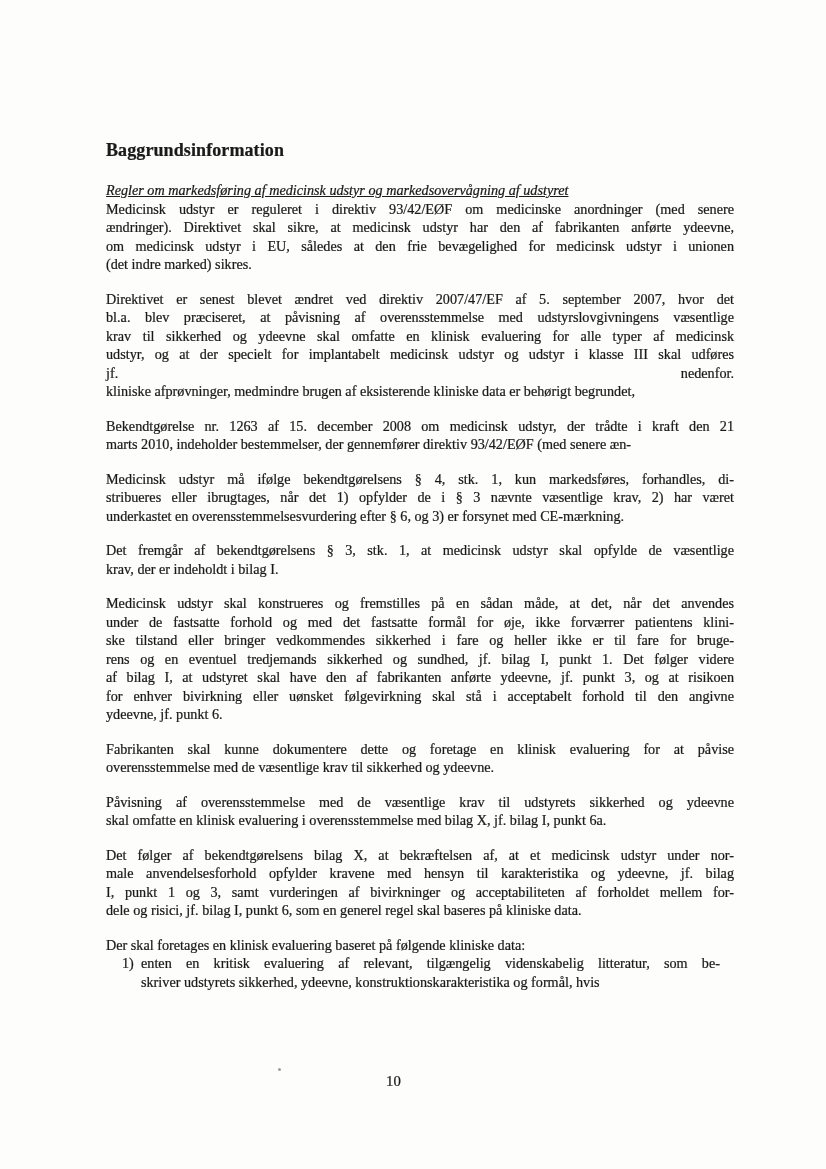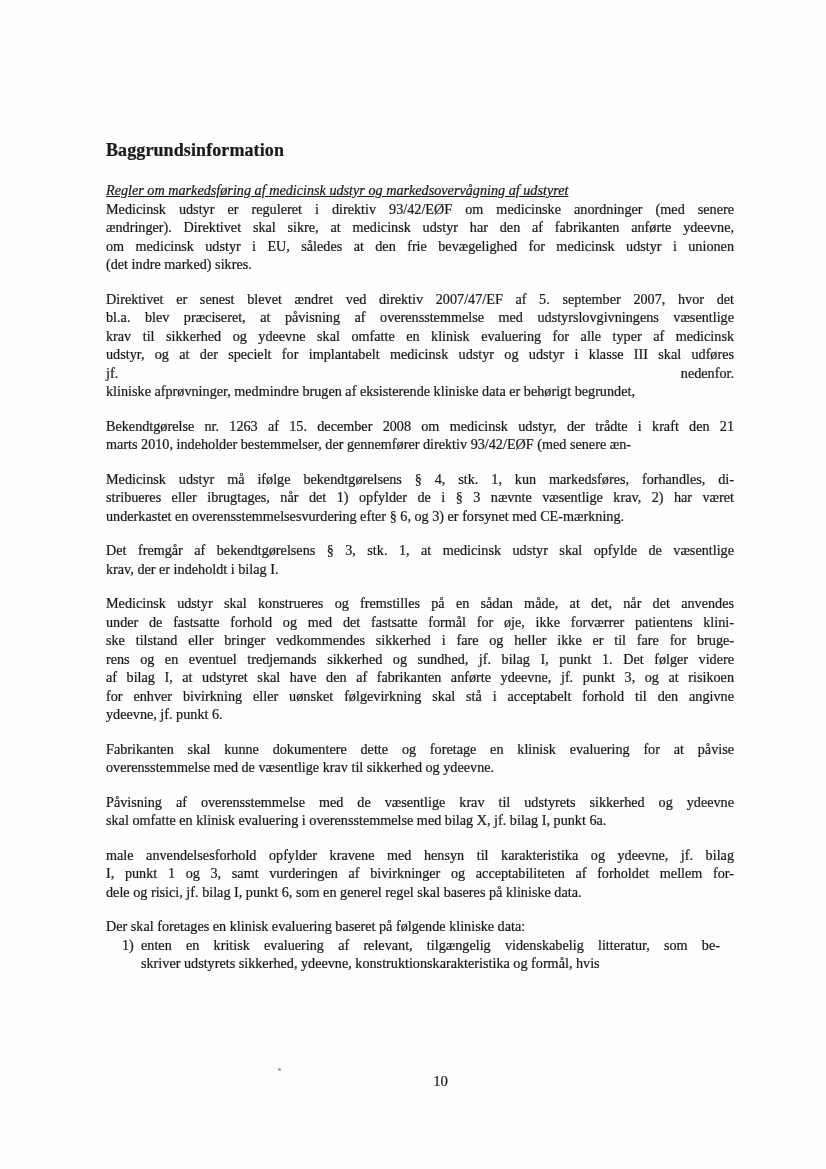--- a/index.html
+++ b/index.html
@@ -57,24 +57,24 @@
     padding-right: 14px;
   }
   .block.list .marker {
     position: absolute;
     left: 16px;
     top: 0;
     font-style: normal;
   }
   .page-number {
     position: absolute;
-    left: 416px;
+    left: 386px;
     top: 1071px;
     width: 32px;
-    text-align: right;
+    text-align: left;
     font-size: 14.8px;
     line-height: 20px;
   }
   .stray-mark {
     position: absolute;
     left: 278px;
     top: 1068px;
     width: 3px;
     height: 3px;
     border-radius: 50%;
@@ -130,20 +130,21 @@
         </div>
         <div class="block body">
           <div class="line">Fabrikanten skal kunne dokumentere dette og foretage en klinisk evaluering for at påvise</div>
           <div class="line">overensstemmelse med de væsentlige krav til sikkerhed og ydeevne.</div>
         </div>
         <div class="block body">
           <div class="line">Påvisning af overensstemmelse med de væsentlige krav til udstyrets sikkerhed og ydeevne</div>
           <div class="line">skal omfatte en klinisk evaluering i overensstemmelse med bilag X, jf. bilag I, punkt 6a.</div>
         </div>
         <div class="block body">
+          <div class="line">Det følger af bekendtgørelsens bilag X, at bekræftelsen af, at et medicinsk udstyr under nor-</div>
           <div class="line">male anvendelsesforhold opfylder kravene med hensyn til karakteristika og ydeevne, jf. bilag</div>
           <div class="line">I, punkt 1 og 3, samt vurderingen af bivirkninger og acceptabiliteten af forholdet mellem for-</div>
           <div class="line">dele og risici, jf. bilag I, punkt 6, som en generel regel skal baseres på kliniske data.</div>
         </div>
         <div class="block body tight">
           <div class="line">Der skal foretages en klinisk evaluering baseret på følgende kliniske data:</div>
         </div>
         <div class="block list">
           <span class="marker">1)</span>
           <div class="line">enten en kritisk evaluering af relevant, tilgængelig videnskabelig litteratur, som be-</div>

